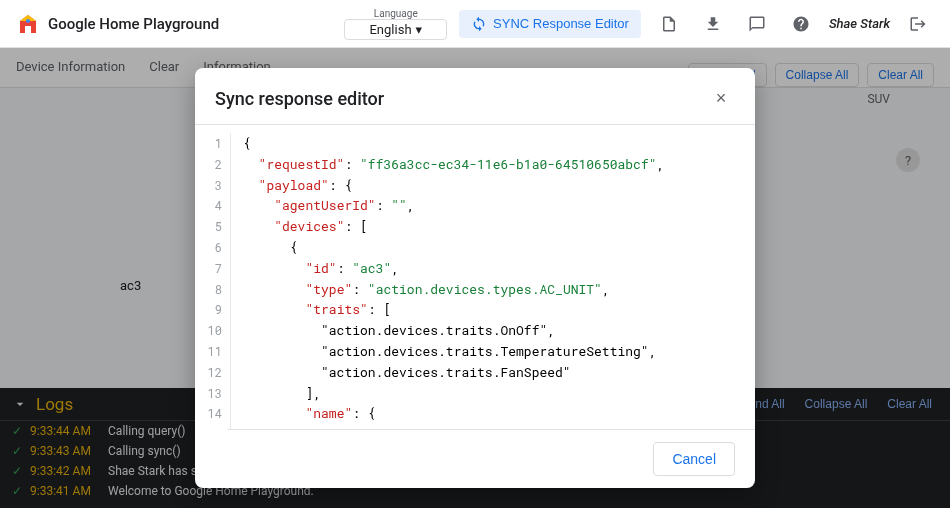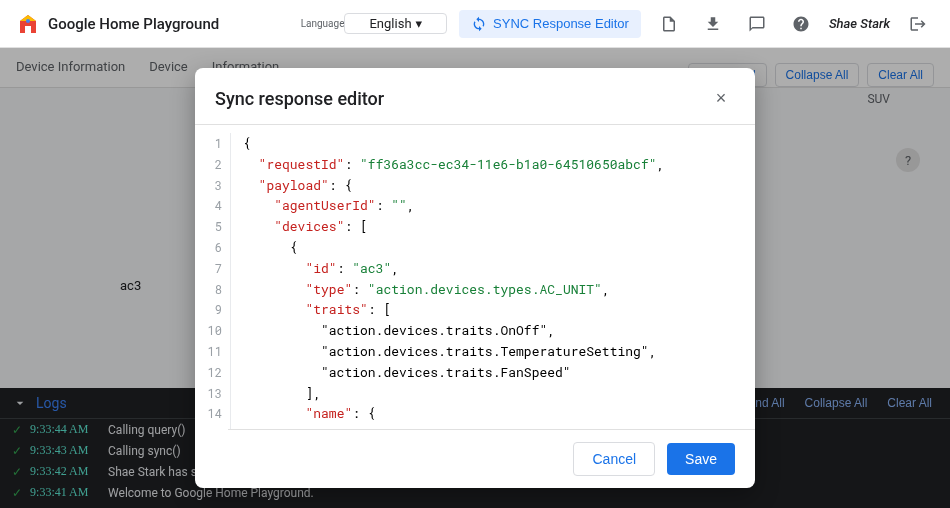--- a/index.html
+++ b/index.html
@@ -35,21 +35,21 @@
     }
     .navbar-title {
       font-size: 15px;
       font-weight: 500;
       color: #202124;
       white-space: nowrap;
     }
     .navbar-spacer { flex: 1; }
     .language-selector {
       display: flex;
-      flex-direction: row;
+      flex-direction: column;
       align-items: center;
       position: relative;
     }
     .language-label {
       font-size: 10px;
       color: #5f6368;
     }
     .language-dropdown {
       display: flex;
       align-items: center;
@@ -144,22 +144,22 @@
       color: #fff;
     }
     .logs-header {
       display: flex;
       align-items: center;
       padding: 6px 12px;
       gap: 8px;
       border-bottom: 1px solid #3c4043;
     }
     .logs-title {
-      font-size: 14px;
-      color: #3b82f6;
+      font-size: 17px;
+      color: #eab308;
     }
     .logs-action-btns {
       margin-left: auto;
       display: flex;
       gap: 8px;
     }
     .logs-btn {
       font-size: 12px;
       color: #8ab4f8;
       background: transparent;
@@ -172,23 +172,22 @@
       align-items: center;
       padding: 3px 12px;
       gap: 8px;
       font-size: 12px;
     }
     .log-check {
       color: #34a853;
       font-size: 12px;
     }
     .log-time {
-      color: #5eead4;
+      color: #eab308;
       min-width: 70px;
-      font-family: Liberation Serif, serif;
     }
     .log-message {
       color: #e8eaed;
     }
     .right-btn {
       font-size: 12px;
       color: #1a73e8;
       cursor: pointer;
       background: #fff;
       border: 1px solid #dadce0;
@@ -404,21 +403,21 @@
 
 <div class="main-content">
 
   <div class="bg-content"></div>
 
   <div class="tabs-bar">
     <div class="tab-item">
       <span>Device Information</span>
     </div>
     <div class="tab-item">
-      <span>Device</span>
+      <span>Clear</span>
     </div>
     <div class="tab-item">
       <span>Information</span>
     </div>
     <div style="margin-left:auto; display:flex; gap:8px; align-items:center;">
       <span style="font-size:12px; color:#5f6368;">States</span>
       <button class="right-btn">Expand All</button>
       <button class="right-btn">Collapse All</button>
       <button class="right-btn">Clear All</button>
     </div>
@@ -504,17 +503,16 @@
             <div class="code-line">&nbsp;&nbsp;&nbsp;&nbsp;&nbsp;&nbsp;&nbsp;&nbsp;&nbsp;&nbsp;"action.devices.traits.TemperatureSetting",</div>
             <div class="code-line">&nbsp;&nbsp;&nbsp;&nbsp;&nbsp;&nbsp;&nbsp;&nbsp;&nbsp;&nbsp;"action.devices.traits.FanSpeed"</div>
             <div class="code-line">&nbsp;&nbsp;&nbsp;&nbsp;&nbsp;&nbsp;&nbsp;&nbsp;],</div>
             <div class="code-line">&nbsp;&nbsp;&nbsp;&nbsp;&nbsp;&nbsp;&nbsp;&nbsp;<span class="c-key">"name"</span>: {</div>
             <div class="code-line">&nbsp;&nbsp;&nbsp;&nbsp;&nbsp;&nbsp;&nbsp;&nbsp;&nbsp;&nbsp;<span class="c-key">"name"</span>: <span class="c-string">"ac3"</span>,</div>
           </div>
       </div>
     </div>
     <div class="modal-footer">
       <button class="btn-cancel">Cancel</button>
-      <button class="btn-save">Save</button>
     </div>
   </div>
 
 </div>
 
 </body></html>

